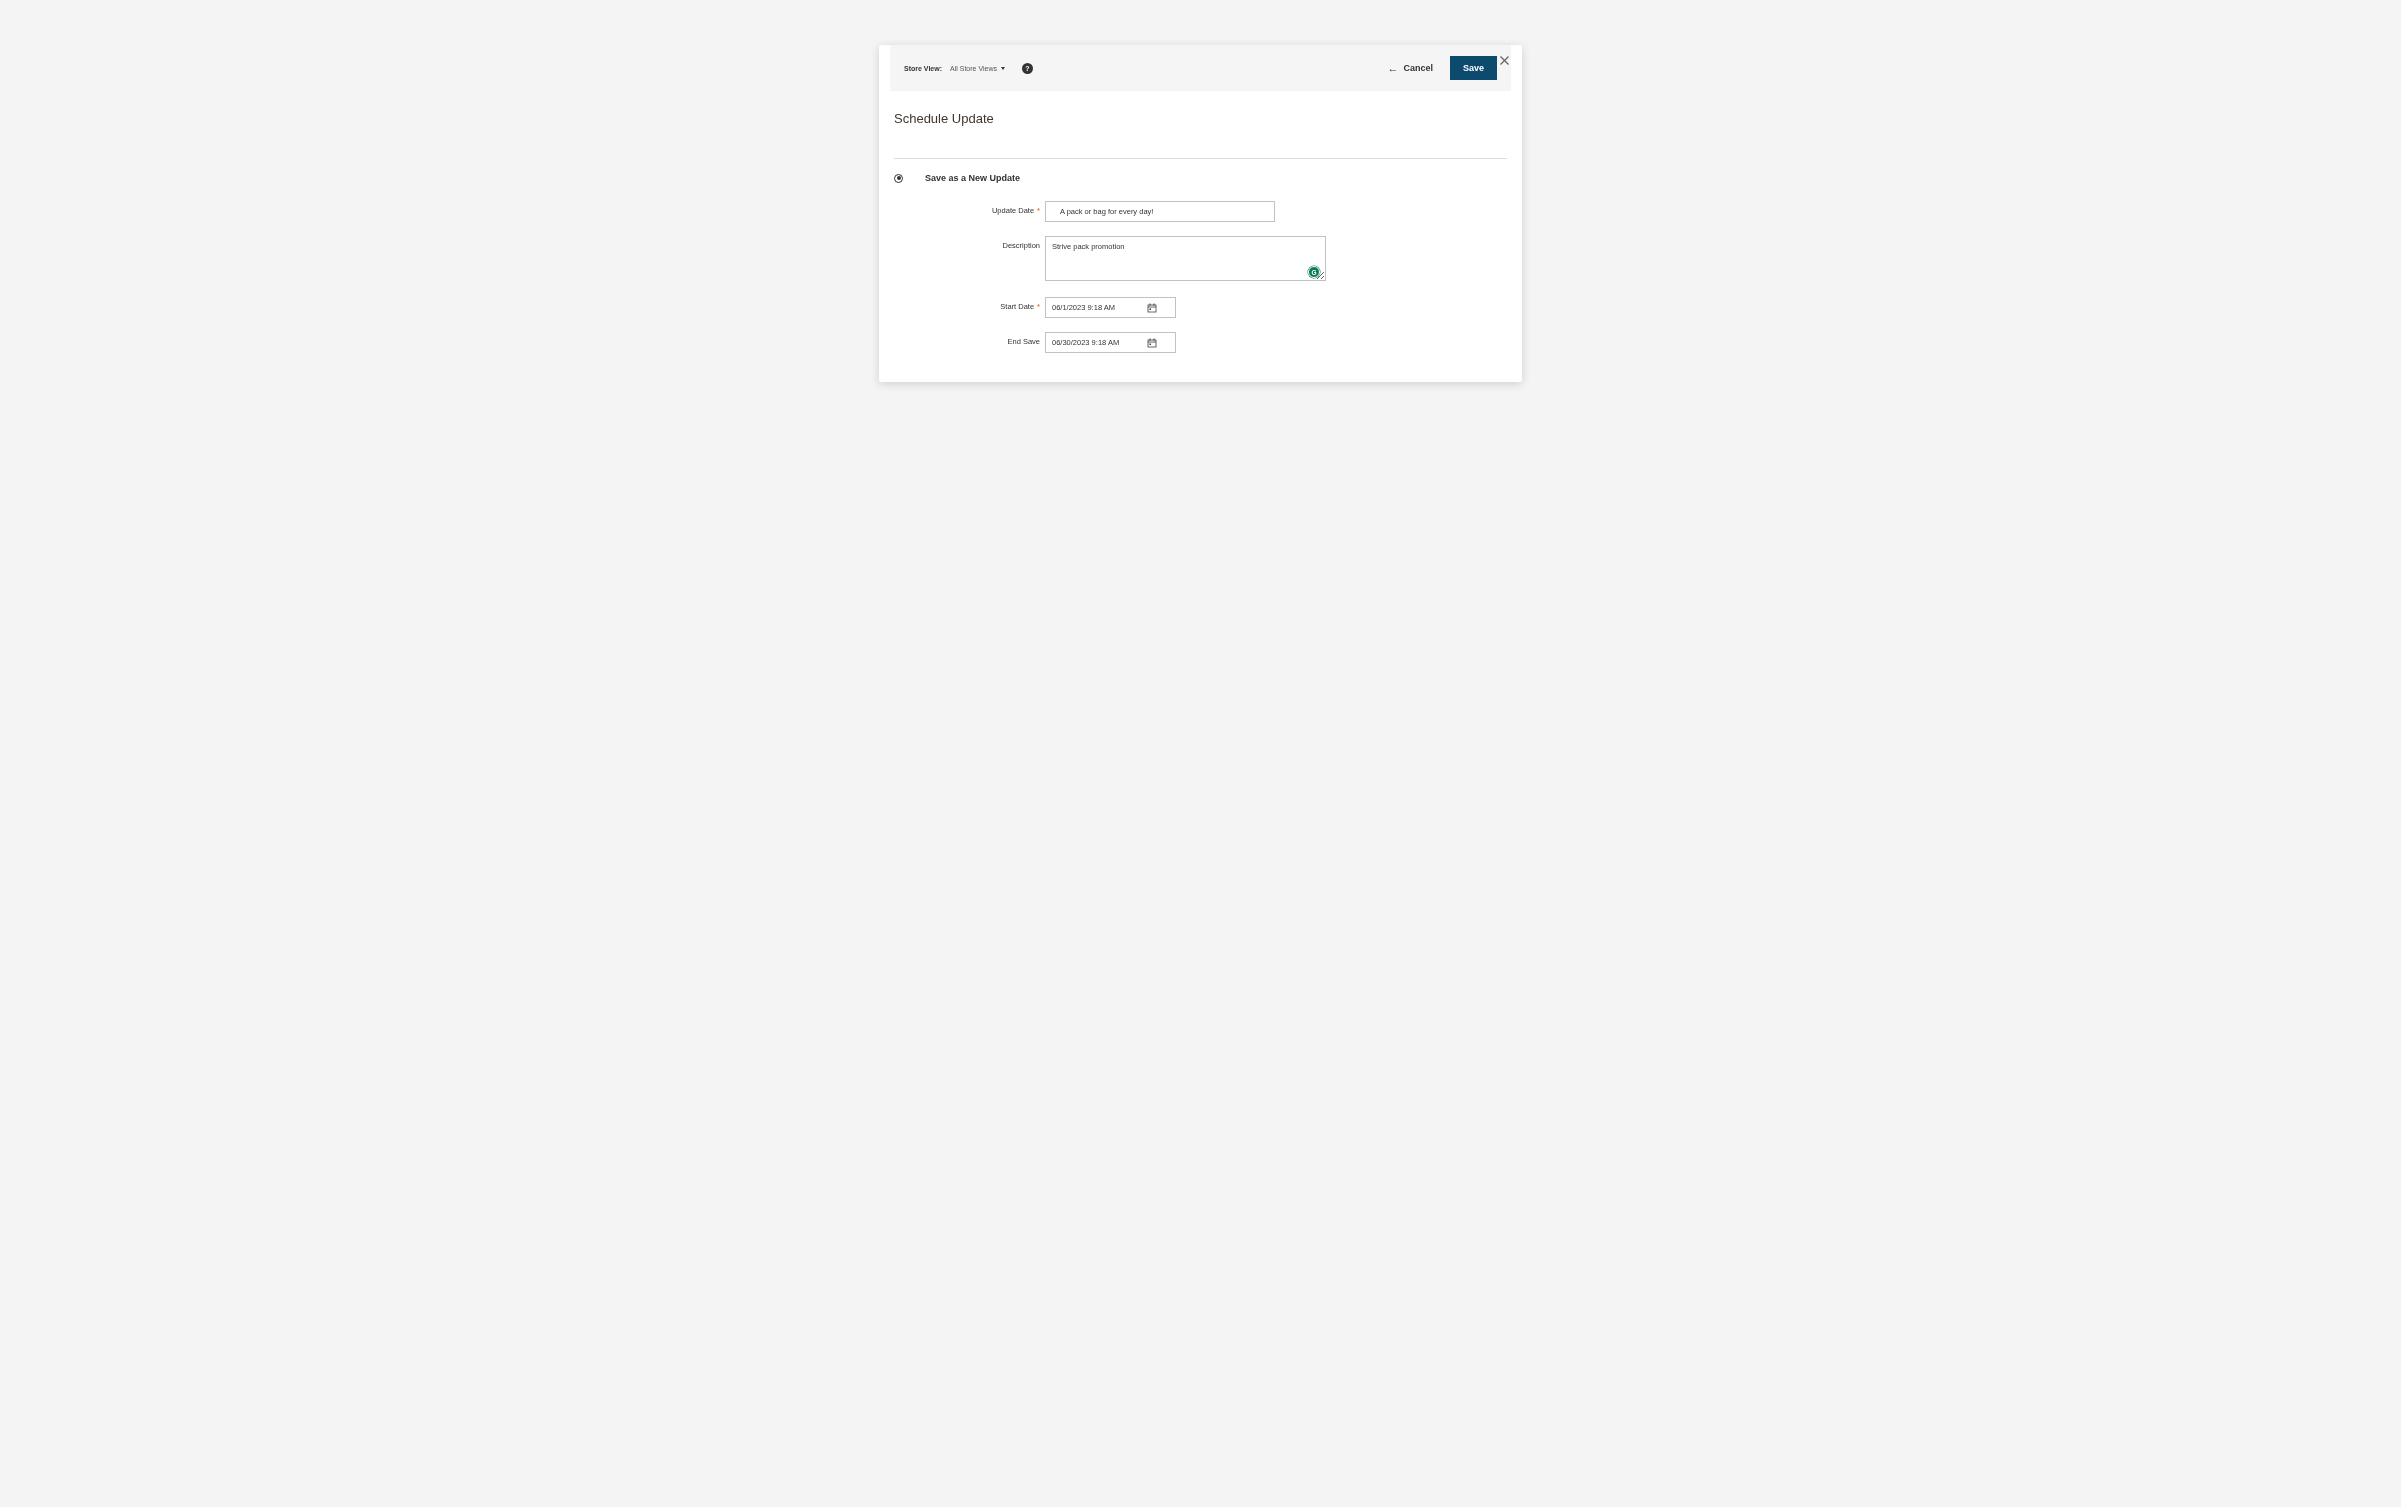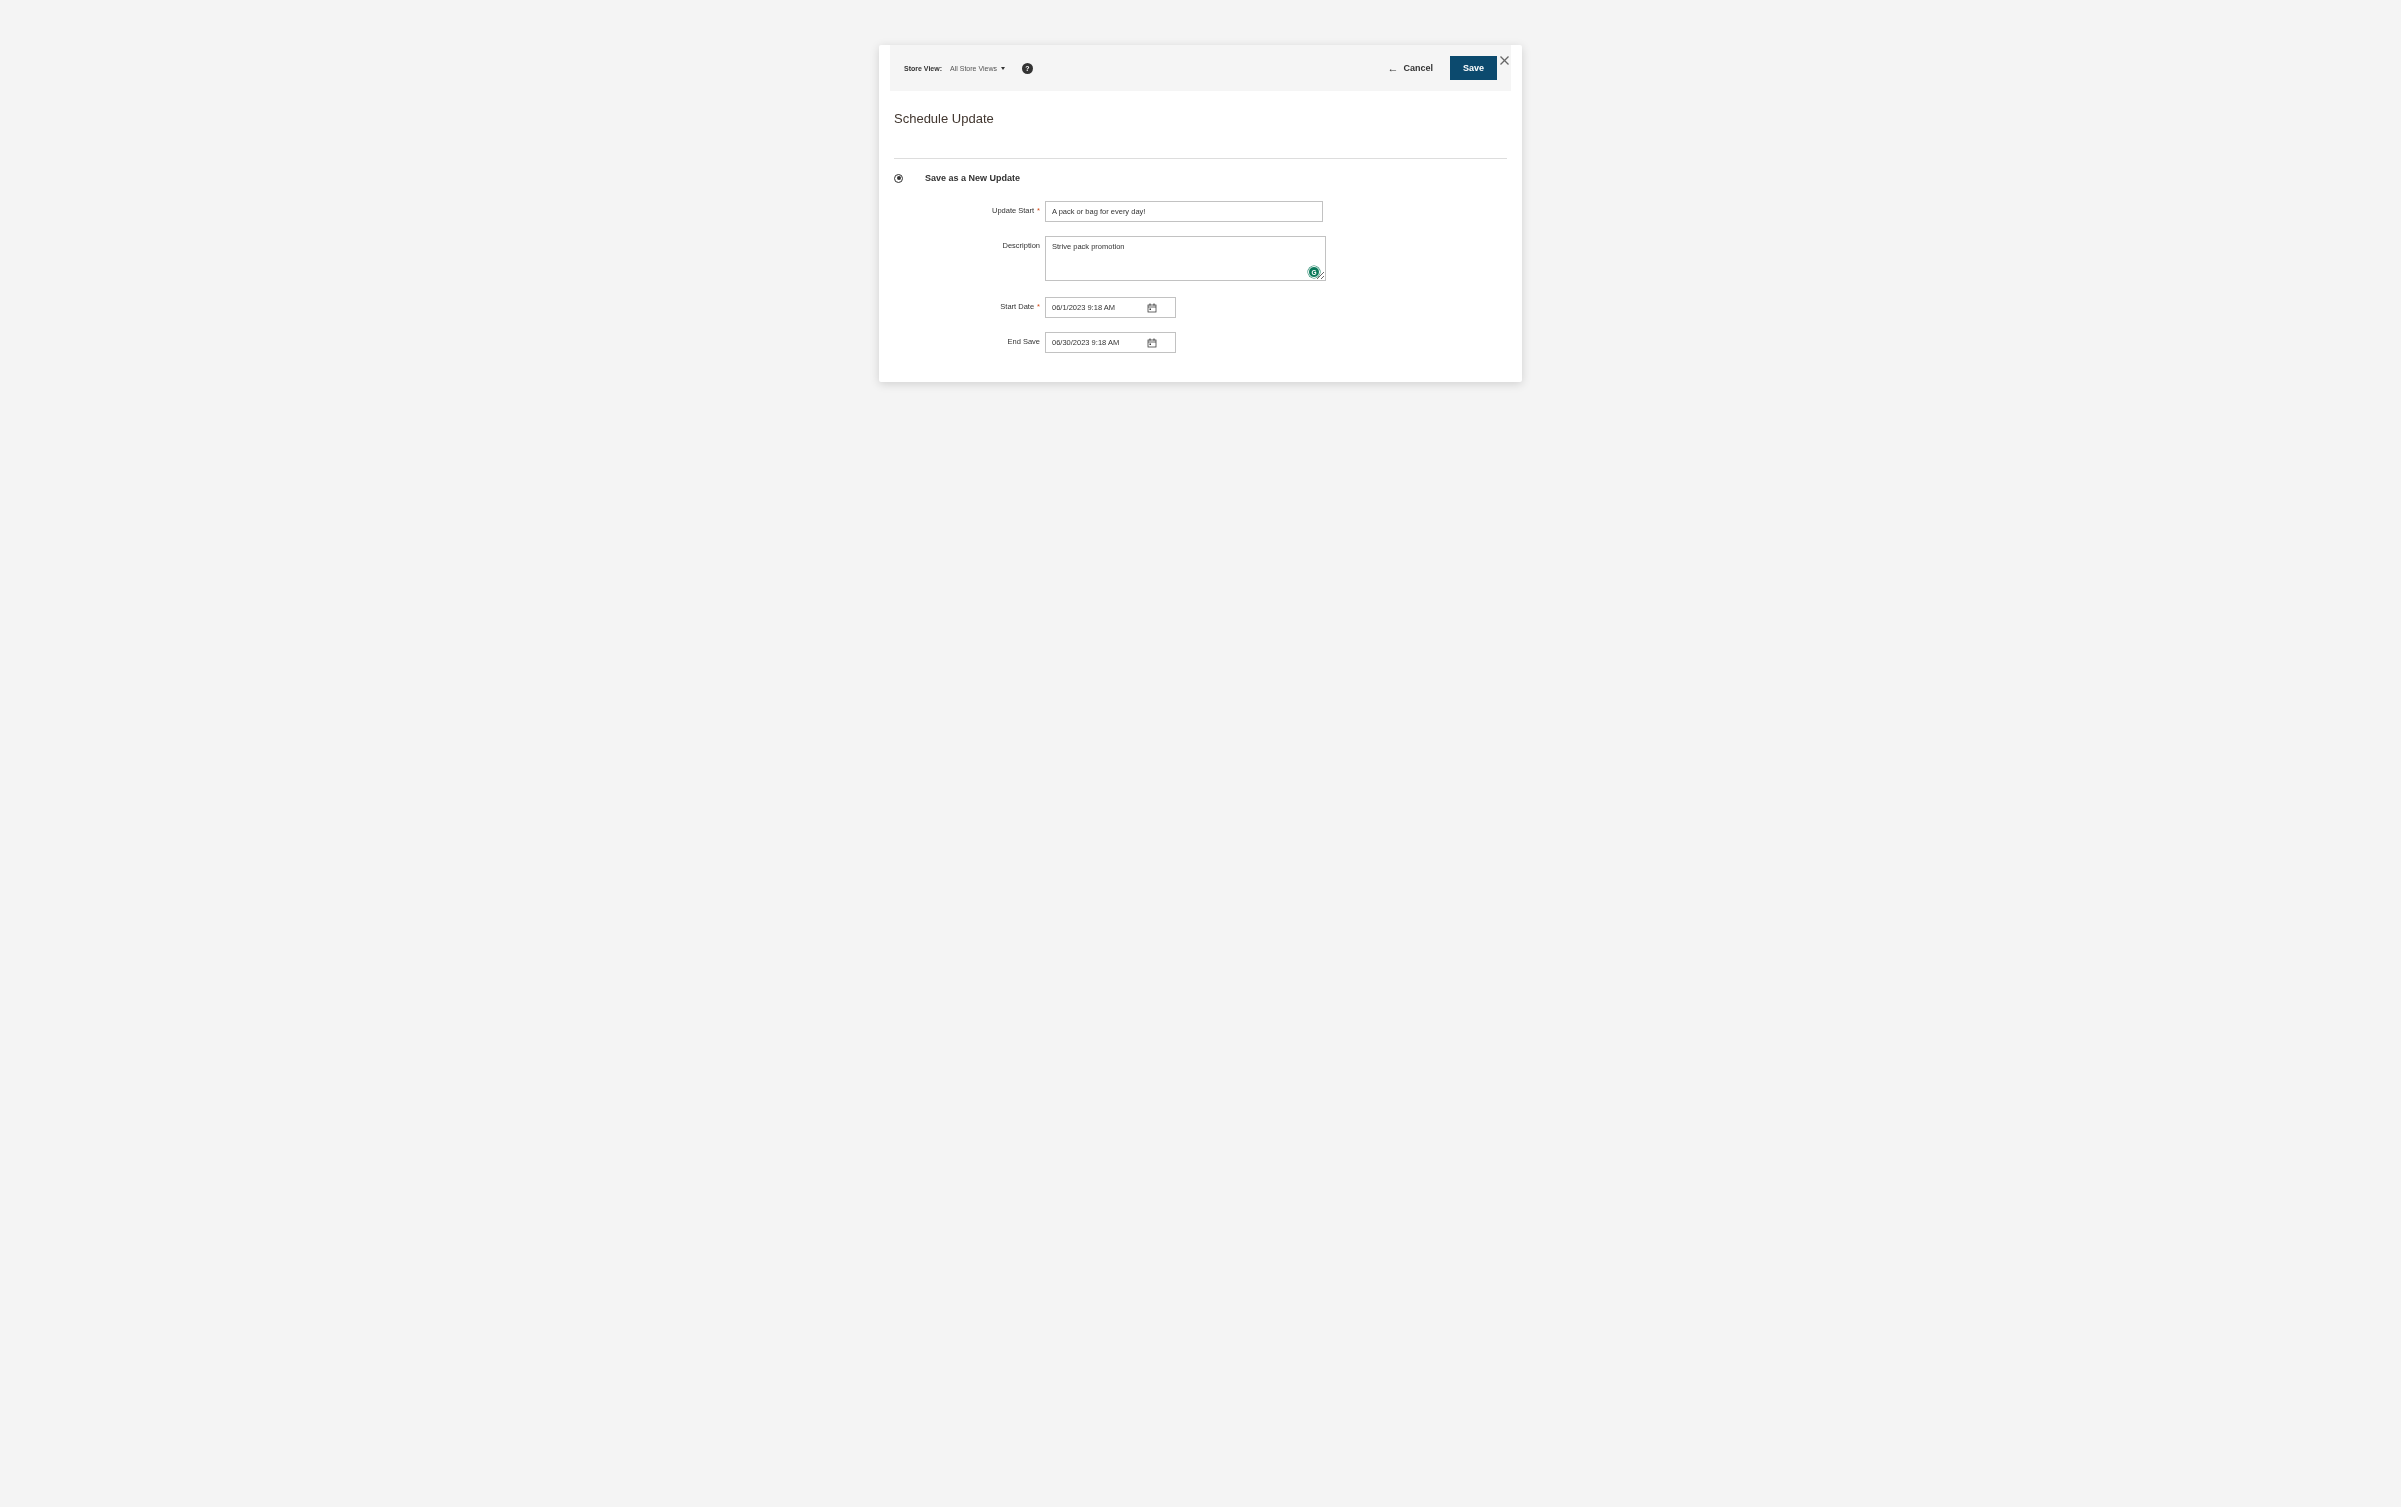--- a/index.html
+++ b/index.html
@@ -144,23 +144,23 @@
       font-size: 7.5px;
     }
     .req {
       color: #d54c1a;
       margin-left: 3px;
     }
     .field-control {
       flex: 0 0 auto;
     }
     .text-input {
-      width: 278px;
+      width: 230px;
       border: 0.5px solid #c2c2c2;
-      padding: 5px 6px;
+      padding: 5px 14px;
       font-size: 7.5px;
       color: #333;
       font-family: inherit;
     }
     .textarea-wrap {
       position: relative;
       width: 281px;
     }
     .textarea {
       width: 281px;
@@ -245,21 +245,21 @@
 
     <div class="radio-row">
       <span class="radio-circle">
           <span class="radio-dot"></span>
         </span>
       <span class="radio-label">Save as a New Update</span>
     </div>
 
     <div class="form-row">
       <div class="field-label">
-        <span>Update Start</span><span class="req">*</span>
+        <span>Update Date</span><span class="req">*</span>
       </div>
       <div class="field-control">
         <input type="text" class="text-input" value="A pack or bag for every day!" style="">
       </div>
     </div>
 
     <div class="form-row">
       <div class="field-label">
         <span>Description</span>
       </div>

